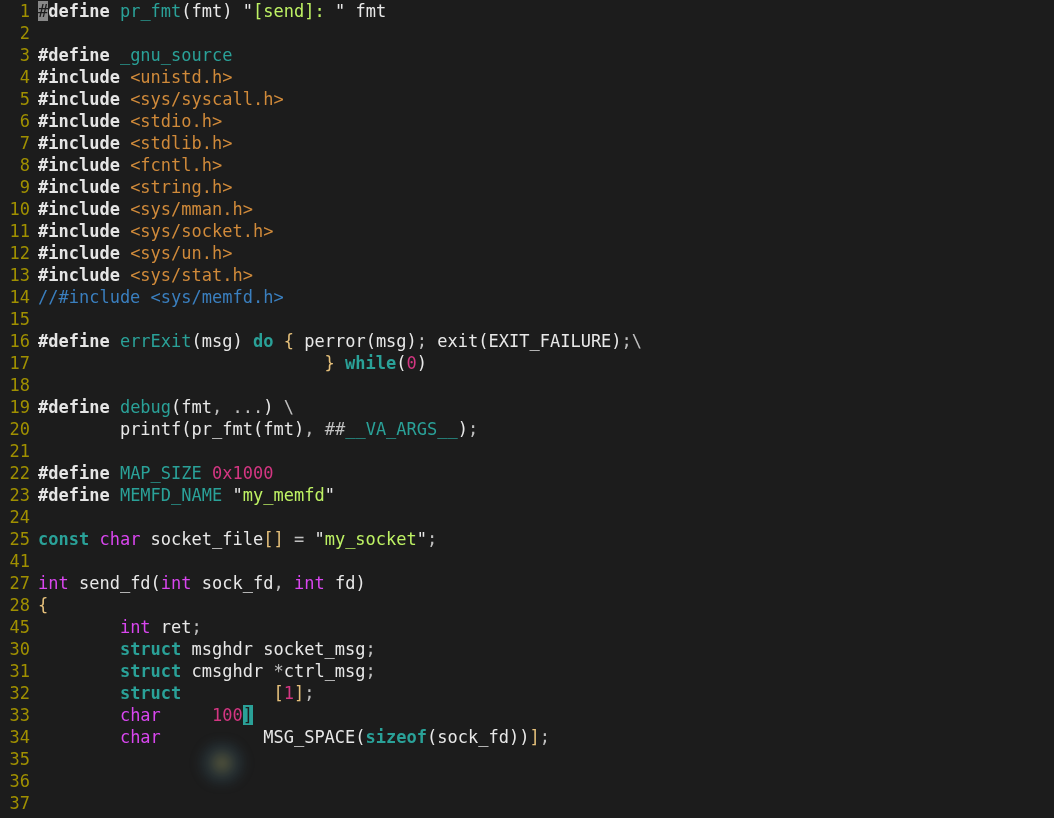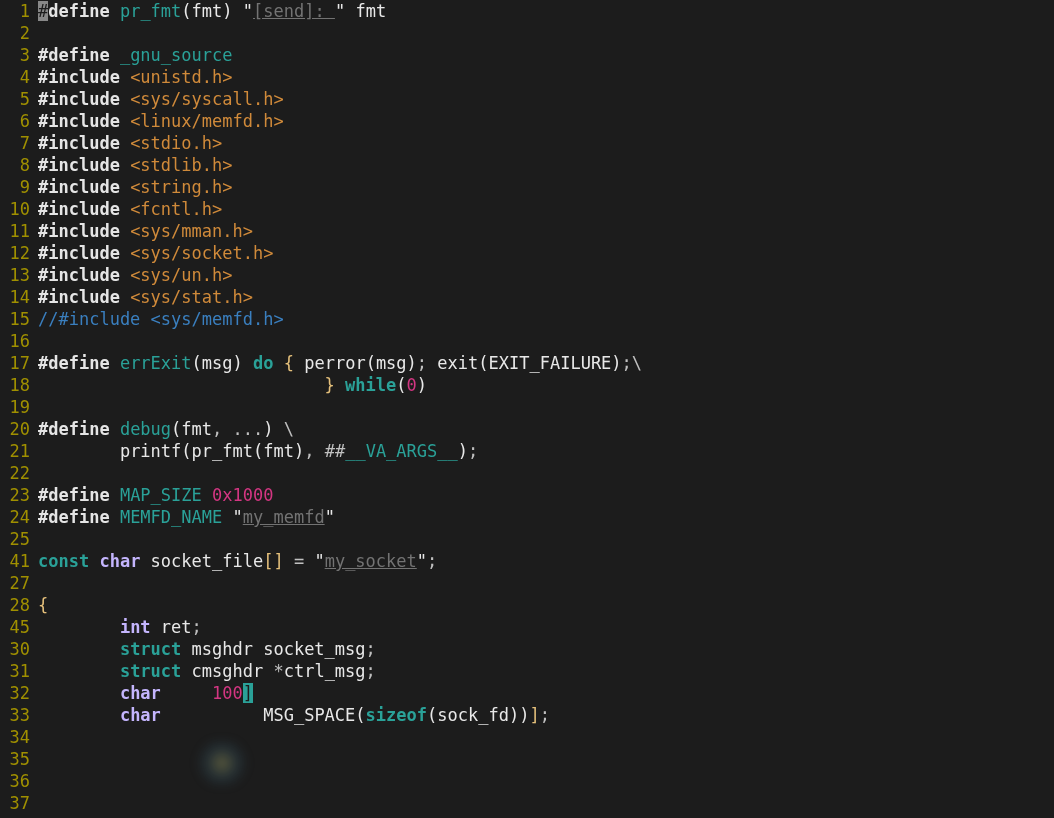--- a/index.html
+++ b/index.html
@@ -21,23 +21,23 @@
     color:#a09000;
     user-select:none;
     padding-right:4px;
   }
   .gutter div { height:22px; }
   .code { padding-left:4px; }
   .code .row { height:22px; white-space:pre; }
   .directive { color:#e5e5e5; font-weight:bold; } 
   .macroName { color:#2aa198; }   
   .keyword { color:#2aa198; font-weight:bold; } 
-  .type    { color:#c4b5fd; font-weight:bold; }
+  .type    { color:#d946ef; font-weight:normal; }
   .ident   { color:#e8e8e8; }
-  .string  { color:#737373;text-decoration:underline; }
+  .string  { color:#bef264; }
   .stringQuote { color:#e8e8e8; }
   .header  { color:#d08a3a;margin-top:27px; }   
   .comment { color:#3a7fbf; }
   .brace   { color:#e5c07b; }
   .paren   { color:#e8e8e8; }
   .punct   { color:#c0c0c0; }
   .op      { color:#c0c0c0; }
   .number  { color:#d33682; }
   .cursor  { background:#888; color:#1c1c1c; }
   .vaargs  { color:#2aa198; }
@@ -88,44 +88,45 @@
       <div>35</div>
       <div>36</div>
       <div>37</div>
     </div>
   <div class="code">
       <div class="row"><span class="cursor">#</span><span class="directive">define </span><span class="macroName">pr_fmt</span><span class="paren">(</span><span class="ident">fmt</span><span class="paren">) </span><span class="stringQuote">"</span><span class="string">[send]: </span><span class="stringQuote">" </span><span class="ident">fmt</span></div>
       <div class="row"></div>
       <div class="row"><span class="directive">#define </span><span class="macroName">_gnu_source</span></div>
       <div class="row"><span class="directive">#include </span><span class="header">&lt;unistd.h&gt;</span></div>
       <div class="row"><span class="directive">#include </span><span class="header">&lt;sys/syscall.h&gt;</span></div>
-      <div class="row"><span class="directive">#include </span><span class="header">&lt;linux/memfd.h&gt;</span></div>
       <div class="row"><span class="directive">#include </span><span class="header">&lt;stdio.h&gt;</span></div>
       <div class="row"><span class="directive">#include </span><span class="header">&lt;stdlib.h&gt;</span></div>
+      <div class="row"><span class="directive">#include </span><span class="header">&lt;fcntl.h&gt;</span></div>
       <div class="row"><span class="directive">#include </span><span class="header">&lt;string.h&gt;</span></div>
-      <div class="row"><span class="directive">#include </span><span class="header">&lt;fcntl.h&gt;</span></div>
       <div class="row"><span class="directive">#include </span><span class="header">&lt;sys/mman.h&gt;</span></div>
       <div class="row"><span class="directive">#include </span><span class="header">&lt;sys/socket.h&gt;</span></div>
       <div class="row"><span class="directive">#include </span><span class="header">&lt;sys/un.h&gt;</span></div>
       <div class="row"><span class="directive">#include </span><span class="header">&lt;sys/stat.h&gt;</span></div>
       <div class="row"><span class="comment">//#include &lt;sys/memfd.h&gt;</span></div>
       <div class="row"></div>
       <div class="row"><span class="directive">#define </span><span class="macroName">errExit</span><span class="paren">(</span><span class="ident">msg</span><span class="paren">) </span><span class="keyword">do </span><span class="brace">{ </span><span class="ident">perror</span><span class="paren">(</span><span class="ident">msg</span><span class="paren">)</span><span class="punct">; </span><span class="ident">exit</span><span class="paren">(</span><span class="ident">EXIT_FAILURE</span><span class="paren">)</span><span class="punct">;</span><span class="op">\</span></div>
       <div class="row"><span class="ident">                            </span><span class="brace">} </span><span class="keyword">while</span><span class="paren">(</span><span class="number">0</span><span class="paren">)</span></div>
       <div class="row"></div>
       <div class="row"><span class="directive">#define </span><span class="macroName">debug</span><span class="paren">(</span><span class="ident">fmt</span><span class="punct">, </span><span class="op">...</span><span class="paren">) </span><span class="op">\</span></div>
       <div class="row"><span class="ident">        </span><span class="ident">printf</span><span class="paren">(</span><span class="ident">pr_fmt</span><span class="paren">(</span><span class="ident">fmt</span><span class="paren">)</span><span class="punct">, </span><span class="op">##</span><span class="vaargs">__VA_ARGS__</span><span class="paren">)</span><span class="punct">;</span></div>
       <div class="row"></div>
       <div class="row"><span class="directive">#define </span><span class="macroName">MAP_SIZE </span><span class="number">0x1000</span></div>
       <div class="row"><span class="directive">#define </span><span class="macroName">MEMFD_NAME </span><span class="stringQuote">"</span><span class="string">my_memfd</span><span class="stringQuote">"</span></div>
       <div class="row"></div>
       <div class="row"><span class="keyword">const </span><span class="type">char </span><span class="ident">socket_file</span><span class="brace">[] </span><span class="op">= </span><span class="stringQuote">"</span><span class="string">my_socket</span><span class="stringQuote">"</span><span class="punct">;</span></div>
       <div class="row"></div>
+      <div class="row"><span class="type">int </span><span class="ident">send_fd</span><span class="paren">(</span><span class="type">int </span><span class="ident">sock_fd</span><span class="punct">, </span><span class="type">int </span><span class="ident">fd</span><span class="paren">)</span></div>
       <div class="row"><span class="brace">{</span></div>
       <div class="row"><span class="ident">        </span><span class="type">int </span><span class="ident">ret</span><span class="punct">;</span></div>
       <div class="row"><span class="ident">        </span><span class="keyword">struct </span><span class="ident">msghdr socket_msg</span><span class="punct">;</span></div>
       <div class="row"><span class="ident">        </span><span class="keyword">struct </span><span class="ident">cmsghdr </span><span class="op">*</span><span class="ident">ctrl_msg</span><span class="punct">;</span></div>
+      <div class="row"><span class="ident">        </span><span class="keyword">struct </span><span class="ident">        </span><span class="brace">[</span><span class="number">1</span><span class="brace">]</span><span class="punct">;</span></div>
       <div class="row"><span class="ident">        </span><span class="type">char </span><span class="ident">    </span><span class="number">100</span><span class="hlbracket">]</span></div>
       <div class="row"><span class="ident">        </span><span class="type">char </span><span class="ident">         </span><span class="ident">MSG_SPACE</span><span class="paren">(</span><span class="keyword">sizeof</span><span class="paren">(</span><span class="ident">sock_fd</span><span class="paren">))</span><span class="brace">]</span><span class="punct">;</span></div>
       <div class="row"></div>
     </div>
 </div>
 <div class="smudge"></div>
 
 </body></html>

